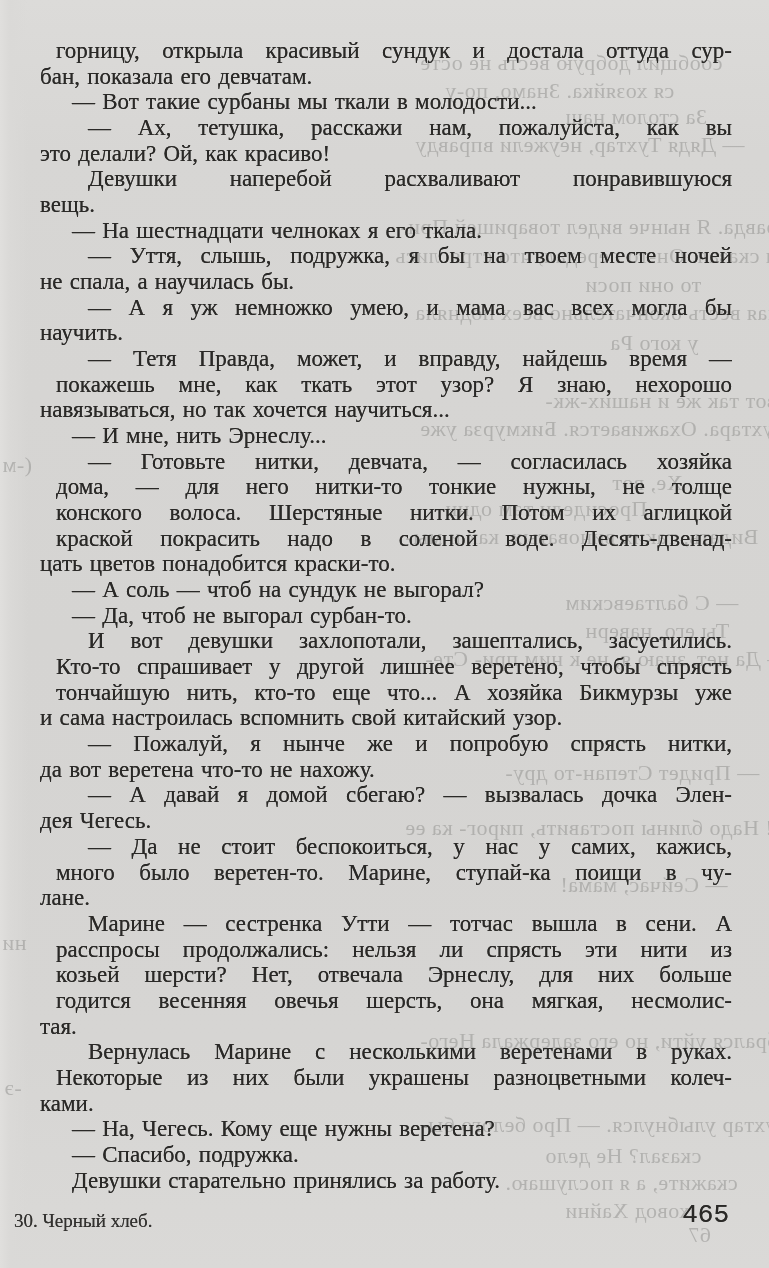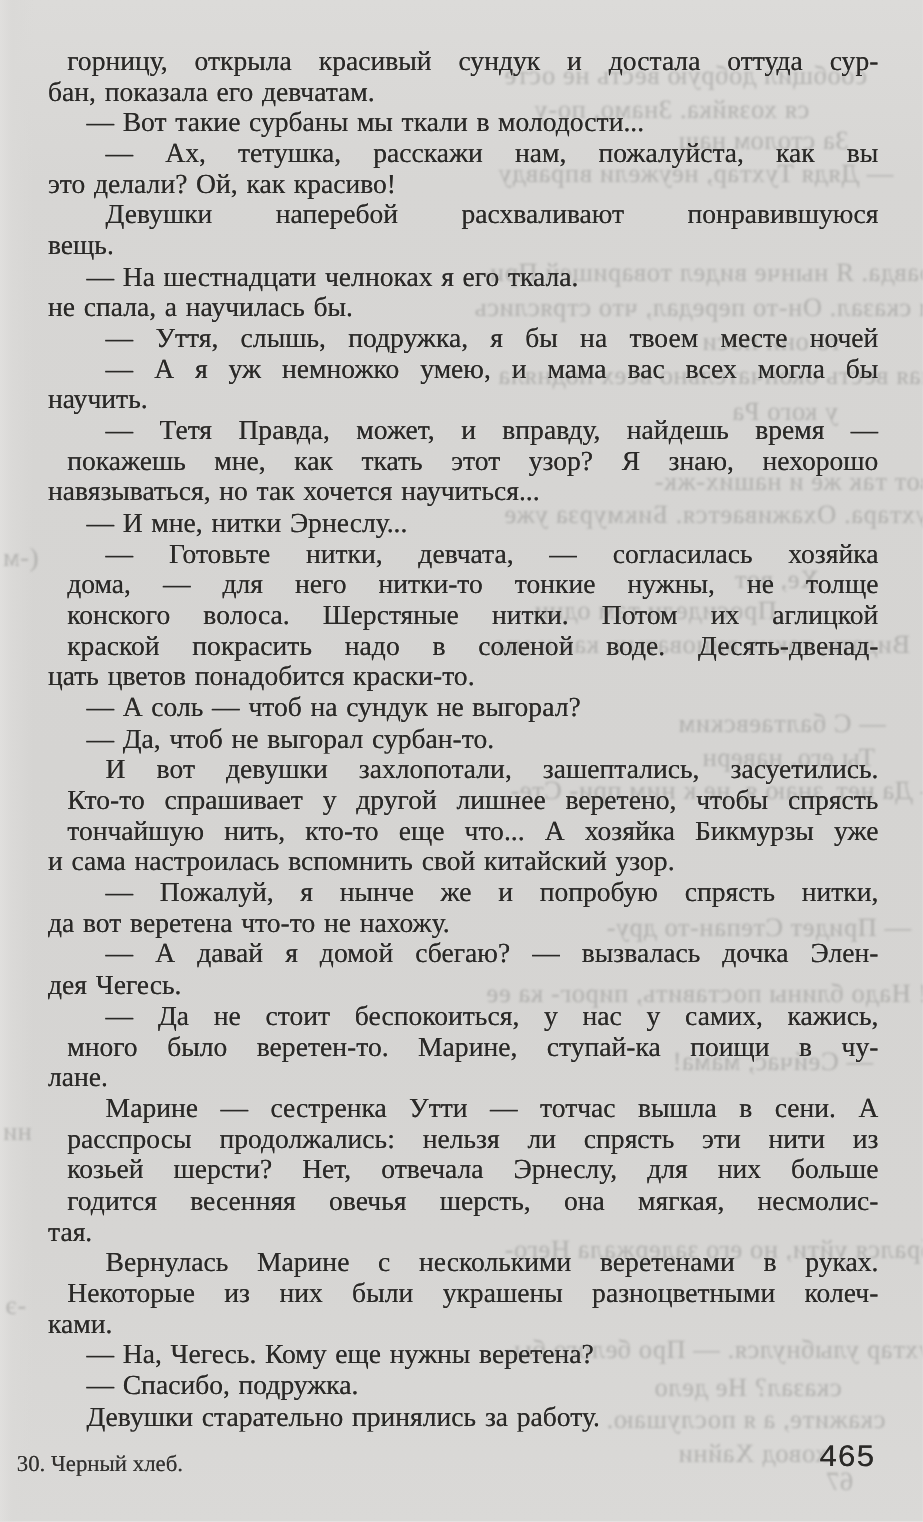--- a/index.html
+++ b/index.html
@@ -115,28 +115,28 @@
     </div>
   <div class="text-block">
       <div class="line j">горницу, открыла красивый сундук и достала оттуда сур-</div>
       <div class="line">бан, показала его девчатам.</div>
       <div class="line ind">— Вот такие сурбаны мы ткали в молодости...</div>
       <div class="line j ind">— Ах, тетушка, расскажи нам, пожалуйста, как вы</div>
       <div class="line">это делали? Ой, как красиво!</div>
       <div class="line j ind">Девушки наперебой расхваливают понравившуюся</div>
       <div class="line">вещь.</div>
       <div class="line ind">— На шестнадцати челноках я его ткала.</div>
+      <div class="line j ind">— Уття, слышь, подружка, я бы на твоем месте ночей</div>
       <div class="line">не спала, а научилась бы.</div>
-      <div class="line j ind">— Уття, слышь, подружка, я бы на твоем месте ночей</div>
       <div class="line j ind">— А я уж немножко умею, и мама вас всех могла бы</div>
       <div class="line">научить.</div>
       <div class="line j ind">— Тетя Правда, может, и вправду, найдешь время —</div>
       <div class="line j">покажешь мне, как ткать этот узор? Я знаю, нехорошо</div>
       <div class="line">навязываться, но так хочется научиться...</div>
-      <div class="line ind">— И мне, нитки Эрнеслу...</div>
+      <div class="line ind">— И мне, нить Эрнеслу...</div>
       <div class="line j ind">— Готовьте нитки, девчата, — согласилась хозяйка</div>
       <div class="line j">дома, — для него нитки-то тонкие нужны, не толще</div>
       <div class="line j">конского волоса. Шерстяные нитки. Потом их аглицкой</div>
       <div class="line j">краской покрасить надо в соленой воде. Десять-двенад-</div>
       <div class="line">цать цветов понадобится краски-то.</div>
       <div class="line ind">— А соль — чтоб на сундук не выгорал?</div>
       <div class="line ind">— Да, чтоб не выгорал сурбан-то.</div>
       <div class="line j ind">И вот девушки захлопотали, зашептались, засуетились.</div>
       <div class="line j">Кто-то спрашивает у другой лишнее веретено, чтобы спрясть</div>
       <div class="line j">тончайшую нить, кто-то еще что... А хозяйка Бикмурзы уже</div>

